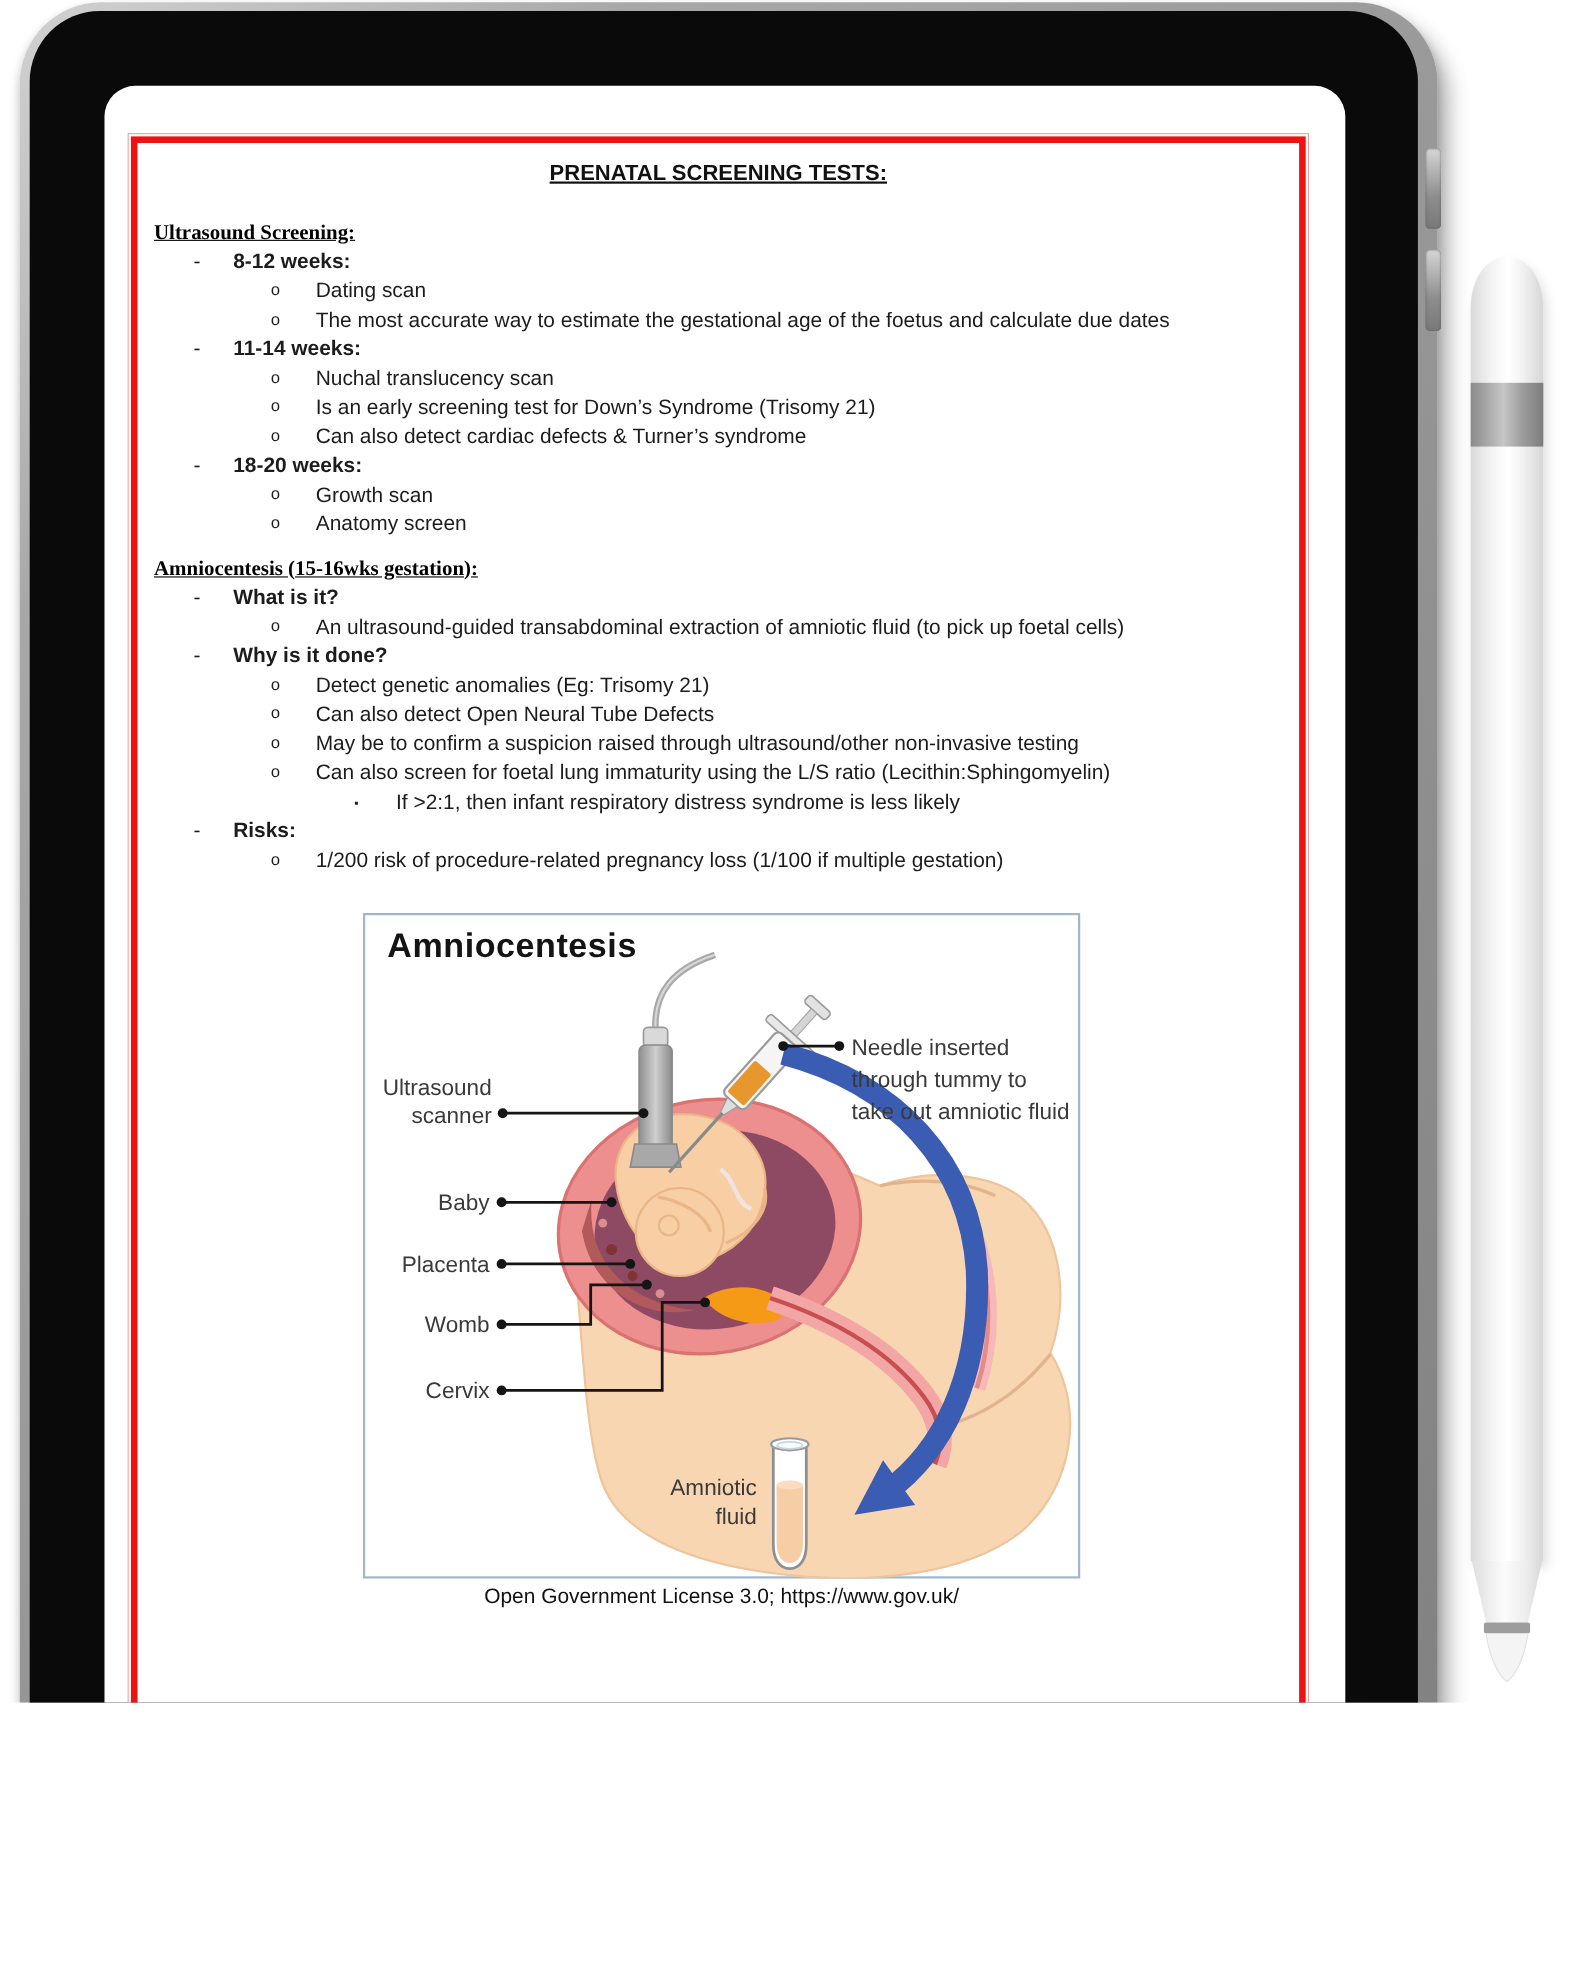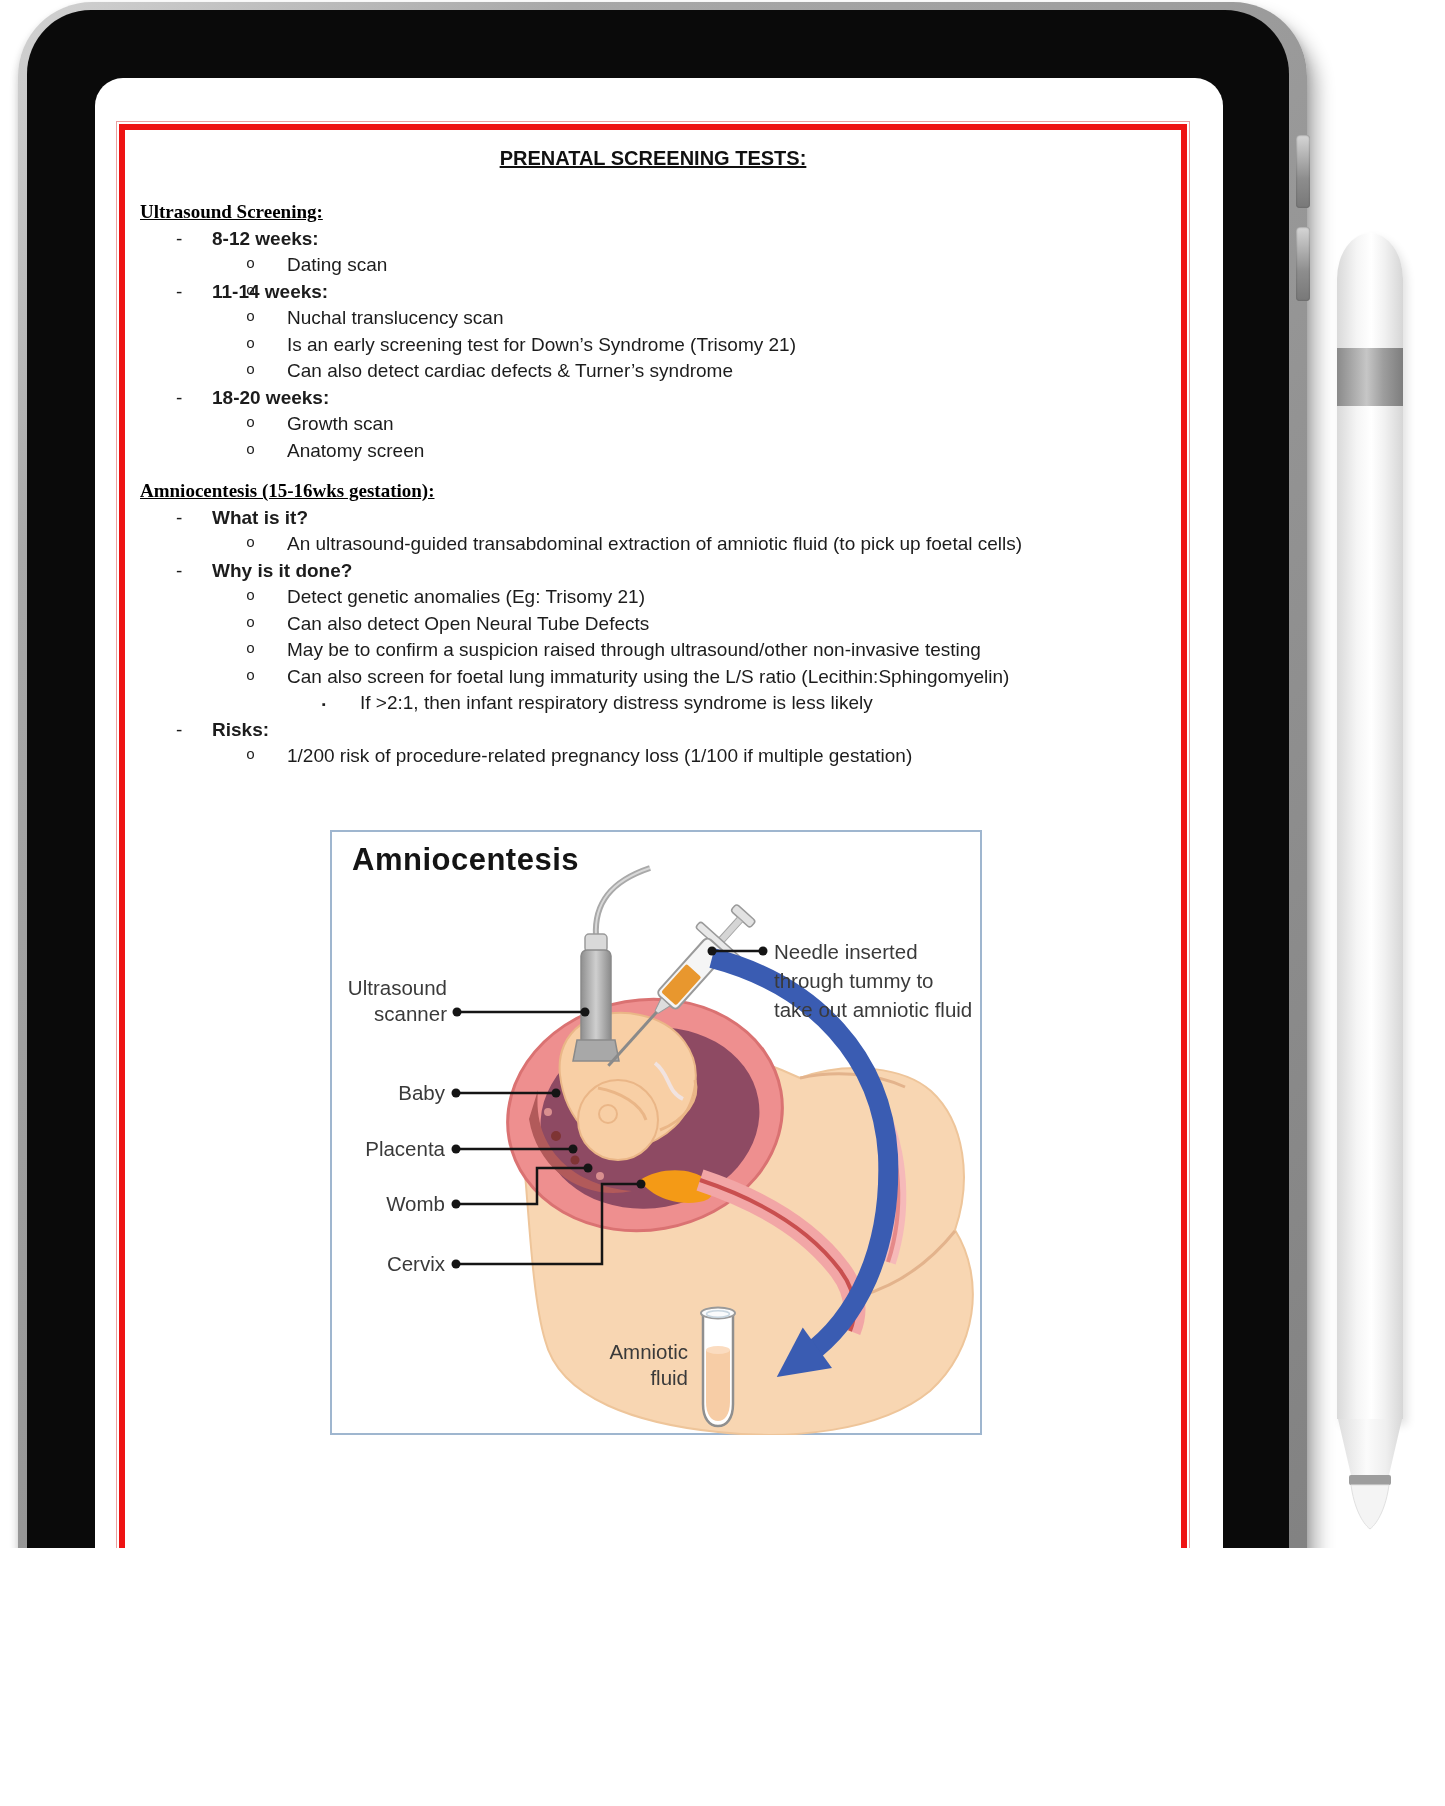--- a/index.html
+++ b/index.html
@@ -80,21 +80,21 @@
     <path d="M14,66 L52,66 C49,88 41,104 33,110 C25,104 17,88 14,66 Z" fill="#f4f4f4" stroke="#e0e0e0" stroke-width="1"></path>
   </svg>
 
   <div class="redframe"></div>
   <div class="page-title">PRENATAL SCREENING TESTS:</div>
   <div id="notes">
       <div class="section">
         <div class="heading">Ultrasound Screening:</div>
         <div class="item l1 b"><span class="bullet">-</span><span class="txt">8-12 weeks:</span></div>
         <div class="item l2"><span class="bullet">o</span><span class="txt">Dating scan</span></div>
-        <div class="item l2"><span class="bullet">o</span></div>
+        <div class="item l2"><span class="bullet">o</span><span class="txt">The most accurate way to estimate the gestational age of the foetus and calculate due dates</span></div>
         <div class="item l1 b"><span class="bullet">-</span><span class="txt">11-14 weeks:</span></div>
         <div class="item l2"><span class="bullet">o</span><span class="txt">Nuchal translucency scan</span></div>
         <div class="item l2"><span class="bullet">o</span><span class="txt">Is an early screening test for Down’s Syndrome (Trisomy 21)</span></div>
         <div class="item l2"><span class="bullet">o</span><span class="txt">Can also detect cardiac defects &amp; Turner’s syndrome</span></div>
         <div class="item l1 b"><span class="bullet">-</span><span class="txt">18-20 weeks:</span></div>
         <div class="item l2"><span class="bullet">o</span><span class="txt">Growth scan</span></div>
         <div class="item l2"><span class="bullet">o</span><span class="txt">Anatomy screen</span></div>
       </div>
       <div class="section">
         <div class="heading">Amniocentesis (15-16wks gestation):</div>
@@ -216,13 +216,14 @@
     <text x="445" y="1156" text-anchor="end">Placenta</text>
     <text x="445" y="1211" text-anchor="end">Womb</text>
     <text x="445" y="1271" text-anchor="end">Cervix</text>
     <text x="774" y="959">Needle inserted</text>
     <text x="774" y="988">through tummy to</text>
     <text x="774" y="1017">take out amniotic fluid</text>
     <text x="688" y="1359" text-anchor="end">Amniotic</text>
     <text x="688" y="1385" text-anchor="end">fluid</text>
   </svg>
 
+  <div class="caption">Open Government License 3.0; https://www.gov.uk/</div>
 </div>
 
 </body></html>

